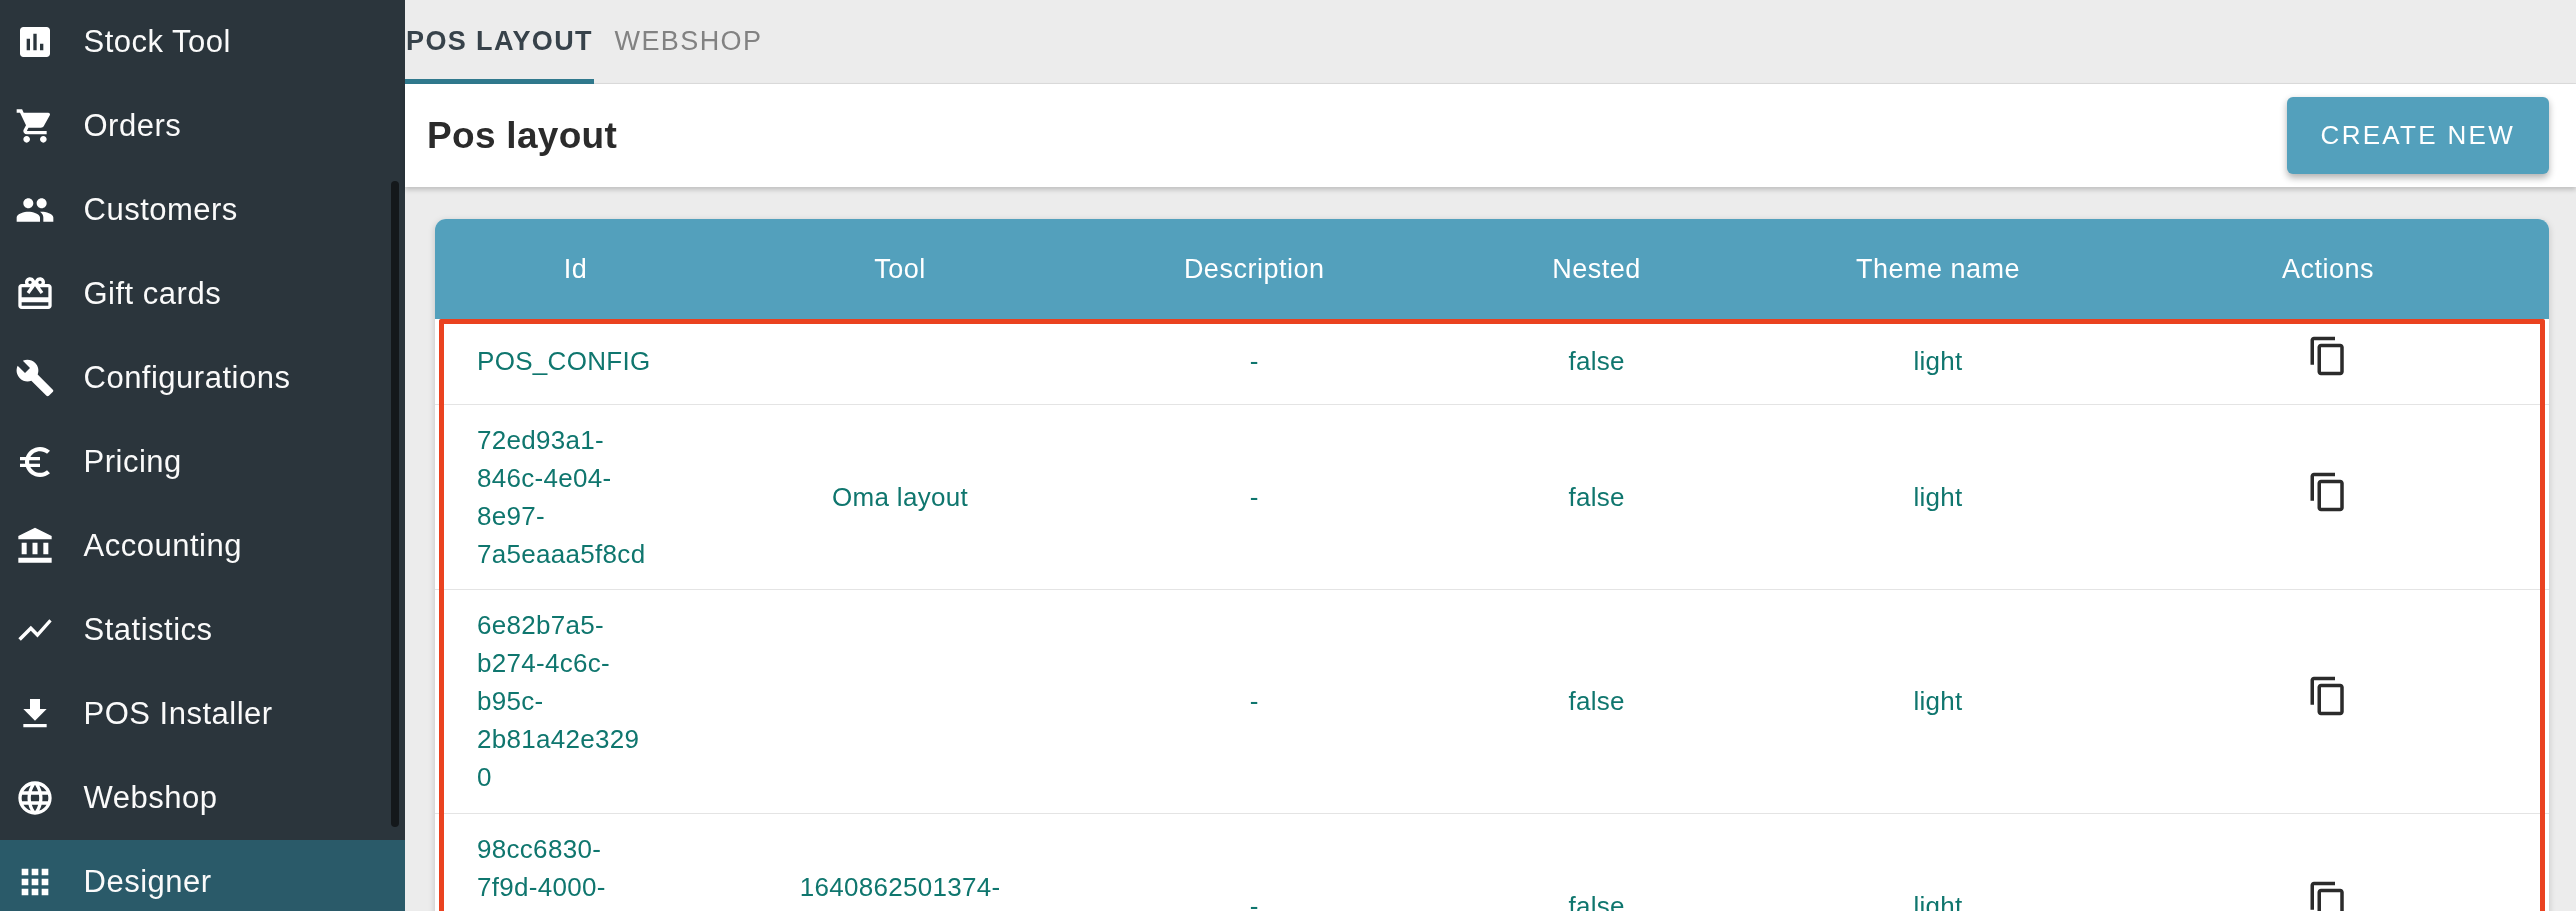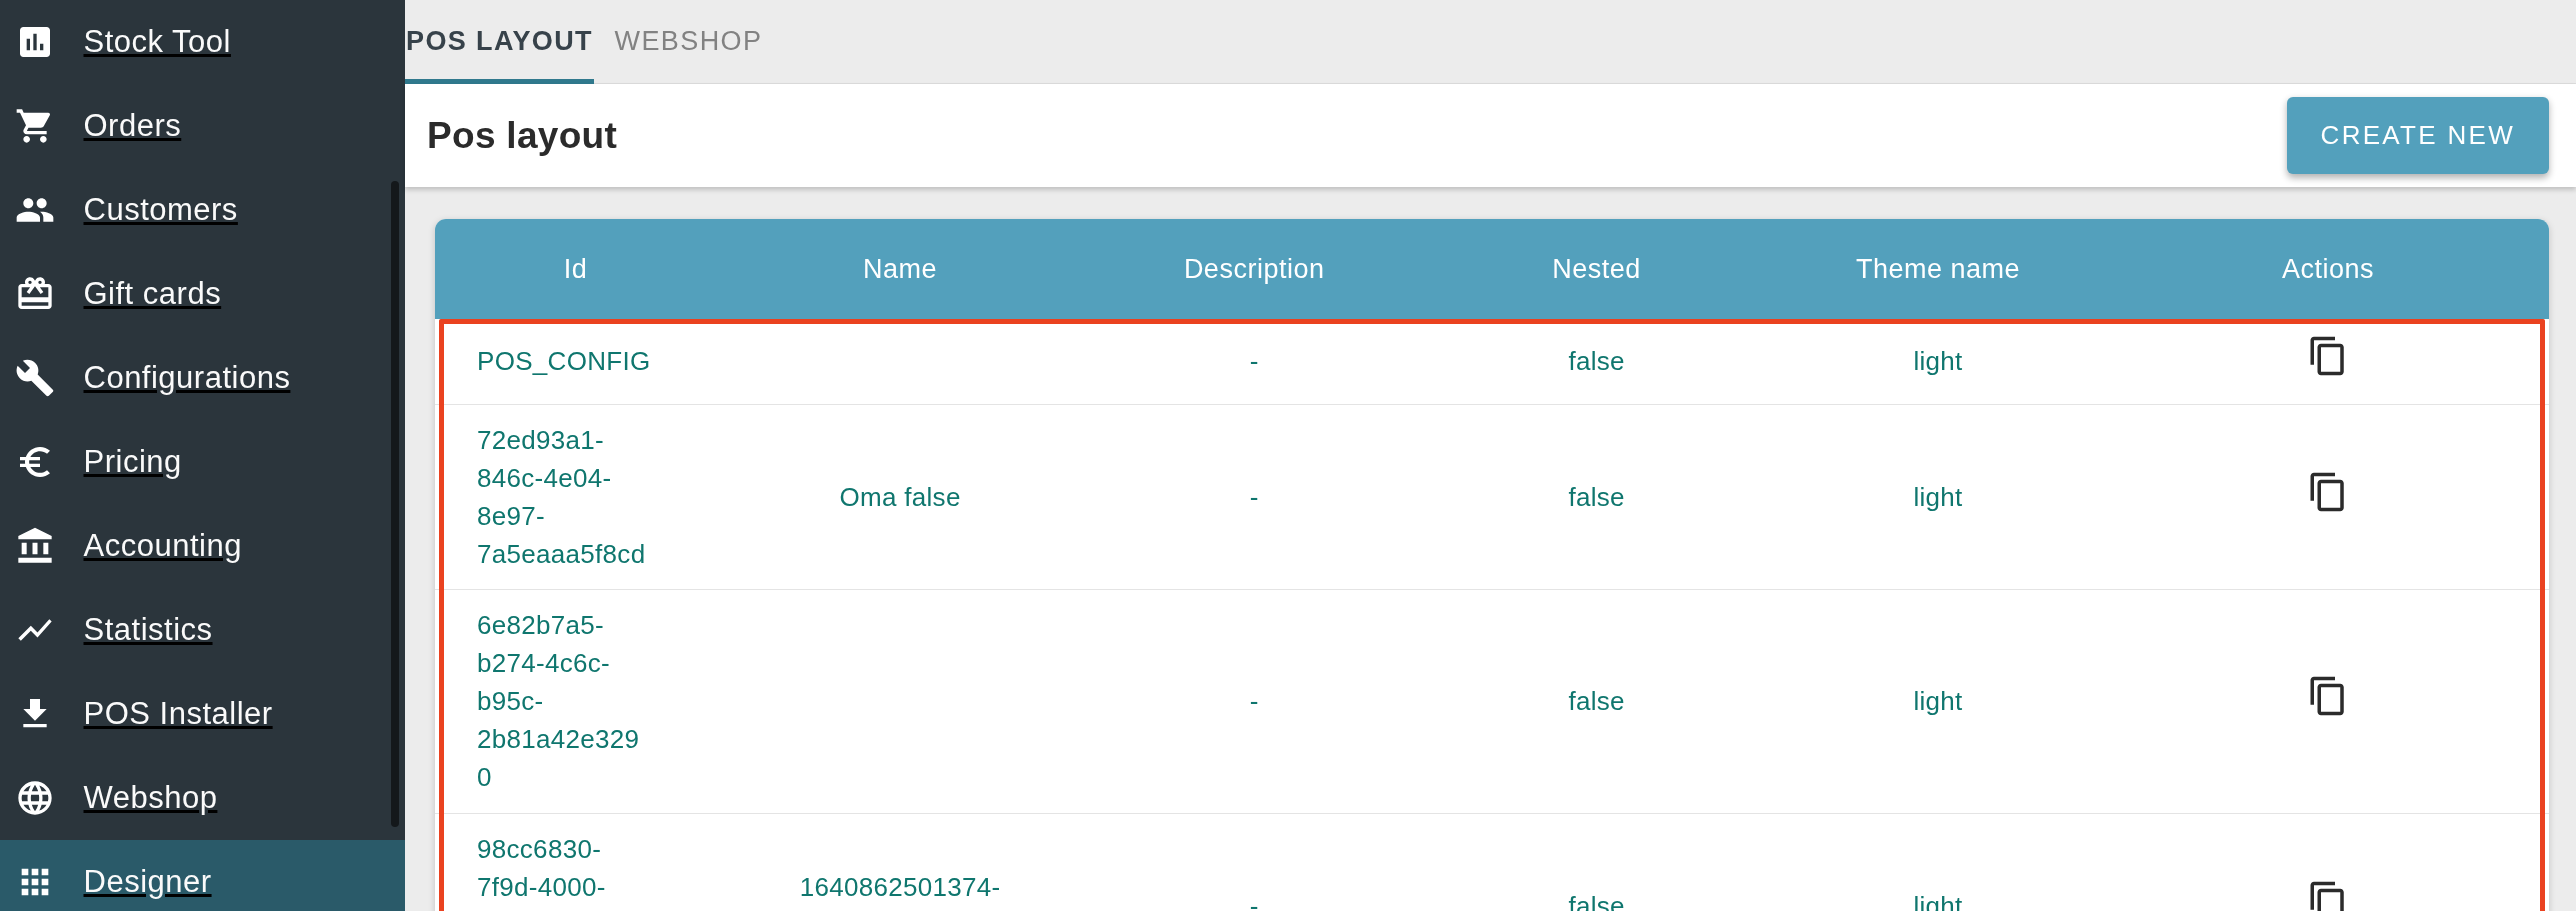--- a/index.html
+++ b/index.html
@@ -2,21 +2,21 @@
 <html style="font-size:14.5px"><head>
 <meta charset="utf-8">
 <style>
   * { margin:0; padding:0; box-sizing:border-box; }
   html,body { width:2576px; height:912px; overflow:hidden; background:#ececec;
               font-family:"Liberation Sans", sans-serif; }
 
   .app { position:relative; width:2576px; height:912px; display:flex; }
 
   
-  .sidebar { position:relative; width:405px; height:100%; background:#2b353c; flex:0 0 405px;text-decoration:underline; }
+  .sidebar { position:relative; width:405px; height:100%; background:#2b353c; flex:0 0 405px; }
   .nav { padding-top:0; }
   .side-item { position:relative; height:84px; display:flex; align-items:center;
                padding-left:14.5px; cursor:pointer; }
   .side-item.active { background:#2a5a69; }
   .side-item .icon { width:40px; height:40px; flex:0 0 40px; display:flex;
                      align-items:center; justify-content:center; }
   .side-item .icon svg { width:40px; height:40px; fill:#ffffff; }
   .side-item .lbl { margin-left:29px; color:#fafafa; font-size:31px; letter-spacing:0.5px;
                     white-space:nowrap; }
   .side-scrollbar { position:absolute; left:391px; top:181px; width:8.2px; height:646px;
@@ -200,21 +200,21 @@
             <col class="w-id">
               <col class="w-name">
               <col class="w-desc">
             <col class="w-nested">
               <col class="w-theme">
               <col class="w-actions">
           </colgroup>
           <thead>
             <tr>
               <th>Id</th>
-              <th>Name</th>
+              <th>Tool</th>
               <th>Description</th>
               <th>Nested</th>
               <th>Theme name</th>
               <th>Actions</th>
             </tr>
           </thead>
           <tbody>
             <tr>
               <td class="c-id">POS_CONFIG</td>
               <td class="c-name"><span class="wrapbox"></span></td>
@@ -224,21 +224,21 @@
               <td class="c-actions">
                 <button class="copy-btn">
                   <svg viewBox="0 0 24 24">
                       <path d="M16 1H4c-1.1 0-2 .9-2 2v14h2V3h12V1zm3 4H8c-1.1 0-2 .9-2 2v14c0 1.1.9 2 2 2h11c1.1 0 2-.9 2-2V7c0-1.1-.9-2-2-2zm0 16H8V7h11v14z"></path>
                     </svg>
                 </button>
               </td>
             </tr>
             <tr>
               <td class="c-id">72ed93a1-846c-4e04-8e97-7a5eaaa5f8cd</td>
-              <td class="c-name"><span class="wrapbox">Oma false</span></td>
+              <td class="c-name"><span class="wrapbox">Oma layout</span></td>
               <td class="c-desc">-</td>
               <td class="c-nested">false</td>
               <td class="c-theme">light</td>
               <td class="c-actions">
                 <button class="copy-btn">
                   <svg viewBox="0 0 24 24">
                       <path d="M16 1H4c-1.1 0-2 .9-2 2v14h2V3h12V1zm3 4H8c-1.1 0-2 .9-2 2v14c0 1.1.9 2 2 2h11c1.1 0 2-.9 2-2V7c0-1.1-.9-2-2-2zm0 16H8V7h11v14z"></path>
                     </svg>
                 </button>
               </td>

